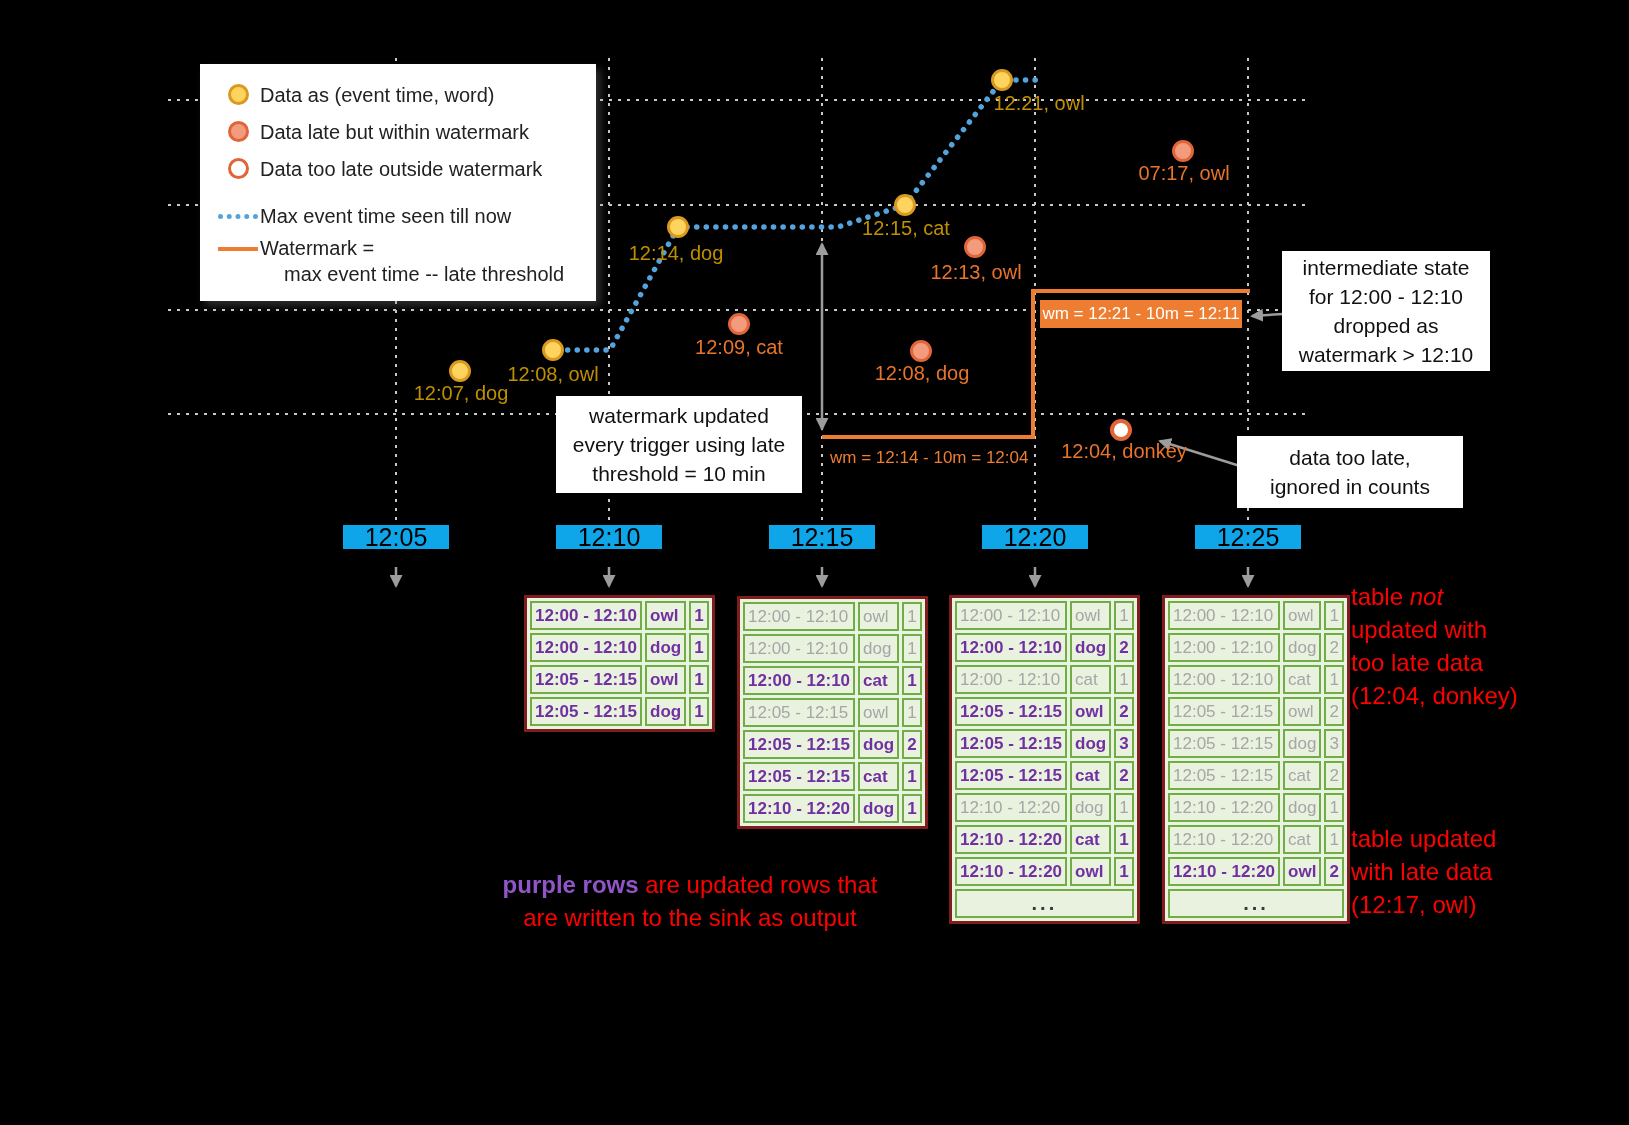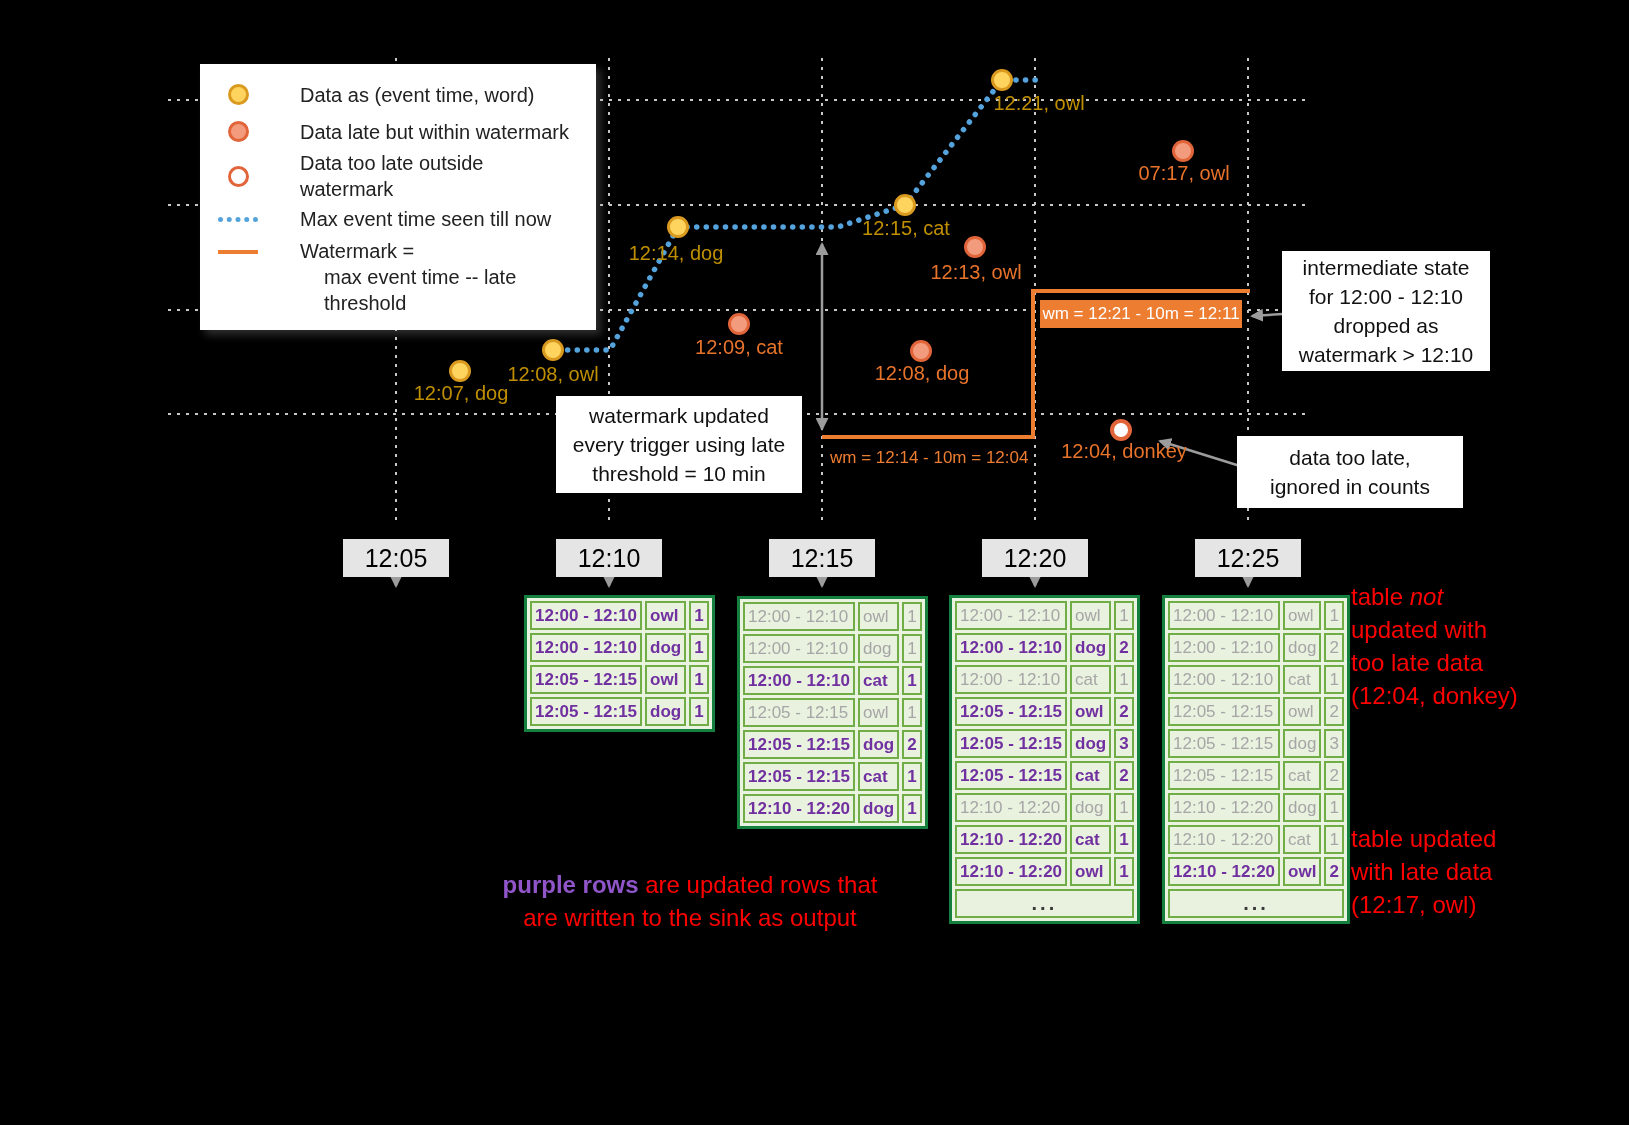--- a/index.html
+++ b/index.html
@@ -21,22 +21,22 @@
   .dot.late { background:#F29B7D; border:3px solid #E2653A; }
   .dot.toolate { background:#ffffff; border:4px solid #E2653A; }
 
   .plabel { position:absolute; transform:translateX(-50%); font-size:20px; white-space:nowrap; z-index:3; }
   .plabel.on { color:#BF8F00; }
   .plabel.late { color:#E8732A; }
 
   
   .legend { position:absolute; left:200px; top:64px; width:396px; background:#fff; color:#222;
             padding:12px 16px 14px 16px; z-index:4; box-shadow:5px 5px 8px rgba(130,130,130,.35); }
-  .leg-row { display:flex; align-items:center; min-height:37px;gap:40px; }
-  .leg-row.gap { margin-top:0; min-height:34px;text-align:center; }
+  .leg-row { display:flex; align-items:center; min-height:37px; }
+  .leg-row.gap { margin-top:12px; min-height:34px;text-align:center; }
   .leg-row.wm { align-items:flex-start; margin-top:2px; }
   .leg-icon { flex:0 0 44px; display:flex; justify-content:center; align-items:center; }
   .leg-row.wm .leg-icon { margin-top:12px; }
   .leg-dot { width:21px; height:21px; border-radius:50%; display:inline-block; }
   .leg-dot.on { background:#FFD45E; border:3px solid #D99A1F; }
   .leg-dot.late { background:#F29B7D; border:3px solid #E2653A; }
   .leg-dot.toolate { background:#fff; border:3px solid #E2653A; }
   .leg-line-dotted { width:40px; height:0; border-top:5px dotted #55A3DC; display:inline-block; }
   .leg-line-solid { width:40px; height:0; border-top:4px solid #ED7D31; display:inline-block; }
   .leg-label { font-size:20px; line-height:26px; }
@@ -45,26 +45,26 @@
   
   .wm-text { position:absolute; left:830px; top:448px; color:#ED7D31; font-size:17px; white-space:nowrap; z-index:4; }
   .wm-box  { position:absolute; left:1040px; top:300px; width:202px; height:28px; background:#ED7D31; color:#fff;
              font-size:17px; display:flex; align-items:center; justify-content:center; white-space:nowrap; z-index:4; }
 
   
   .callout { position:absolute; background:#fff; color:#111; z-index:4; display:flex; flex-direction:column;
              align-items:center; justify-content:center; text-align:center; font-size:21px; line-height:29px; }
 
   
-  .timebox { position:absolute; top:525px; width:106px; height:38px; background:#e5e5e5; color:#000; font-size:25px;
-             display:flex; align-items:center; justify-content:center; z-index:4;margin-top:14px; }
+  .timebox { position:absolute; top:525px; width:106px; height:24px; background:#0ea5e9; color:#000; font-size:25px;
+             display:flex; align-items:center; justify-content:center; z-index:4; }
 
   
   .rtable { position:absolute; border-collapse:separate; border-spacing:3px; background:#EAF2E0;
-            border:3px solid #15803d; z-index:4; }
+            border:3px solid #7f1d1d; z-index:4; }
   .rtable td { border:2px solid #70AD47; background:#E9F1DF; height:29px; padding:0 3px; font-size:17px; white-space:nowrap; }
   .rtable td.c-win { width:98px; }
   .rtable td.c-word { width:26px; }
   .rtable td.c-count { width:10px; text-align:center; }
   .rtable tr[data-state="updated"] td { color:#7030A0; font-weight:700; }
   .rtable tr[data-state="old"] td { color:#A6A6A6; font-weight:400; }
   .rtable td.c-ellipsis { text-align:center; color:#3a3a3a; font-weight:700; letter-spacing:3px; font-size:20px; }
 
   
   .note { position:absolute; color:#FF0000; font-size:24px; line-height:33px; z-index:4; }

